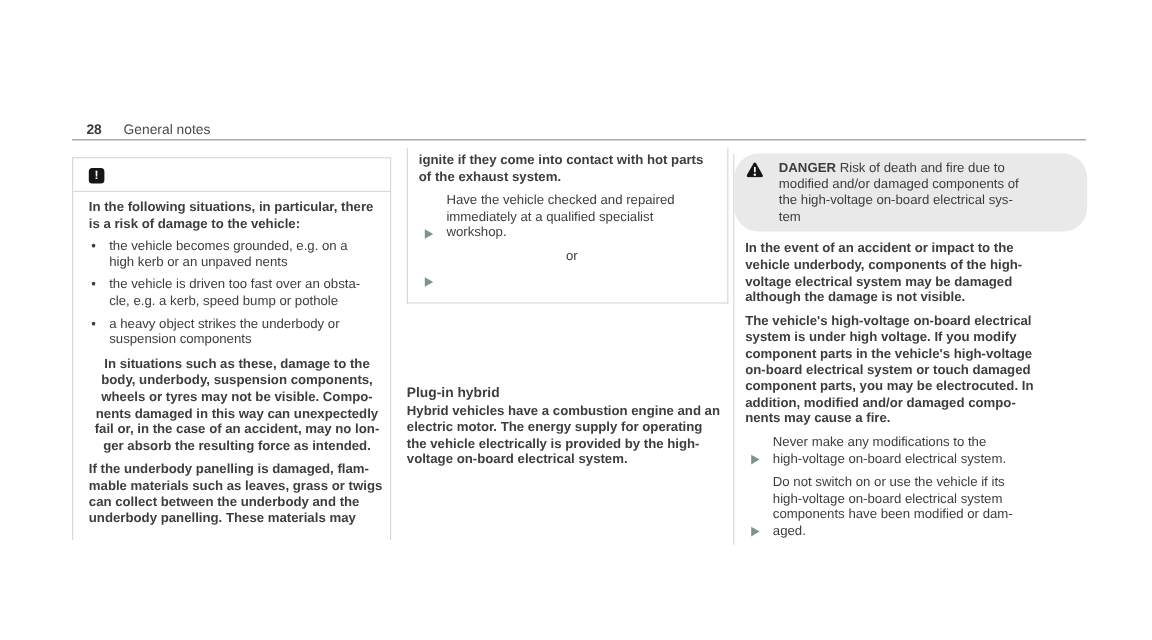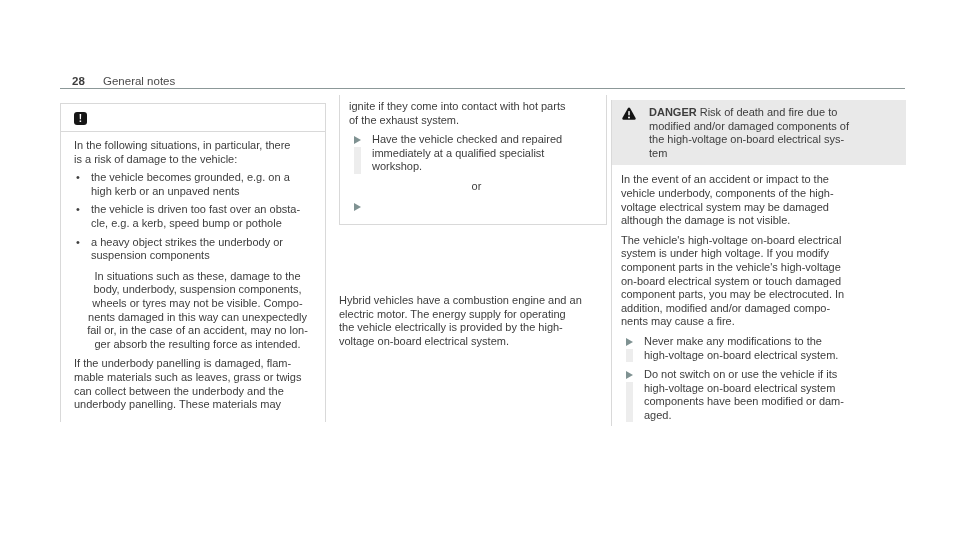--- a/index.html
+++ b/index.html
@@ -1,51 +1,51 @@
 <!DOCTYPE html>
 <html><head>
 <meta charset="utf-8">
 <style>
   html,body{margin:0;padding:0;background:#ffffff;}
   body{font-family:"Liberation Sans", sans-serif;color:#3d3d3d;}
   .page{position:relative;width:960px;height:461px;background:#ffffff;overflow:hidden;
-        font-size:11px;line-height:13.6px;}
+        font-size:11px;line-height:13.6px;margin-top:28px;}
   .pre{white-space:pre;}
 
   
   .hdr-num{position:absolute;left:72px;top:75px;font-weight:bold;font-size:11.5px;}
   .hdr-title{position:absolute;left:103px;top:75px;font-size:11.5px;color:#4a4a4a;}
   .hdr-rule{position:absolute;left:60px;top:88px;width:845px;height:0;border-top:1.5px solid #8c9898;}
 
   
   #col1{position:absolute;left:60px;top:103px;width:264px;border:1px solid #d9d9d9;border-bottom:none;background:#fff;}
   .note-head{display:flex;align-items:flex-start;padding:7px 6px 6px 13px;border-bottom:1px solid #d9d9d9;}
   .note-icon{flex:none;width:13px;height:13px;margin-top:1px;margin-right:13px;background:#161616;border-radius:3px;
              color:#ffffff;font-weight:bold;font-size:10px;line-height:13px;text-align:center;}
   .col-body{padding:7px 4px 10px 13px;}
-  .para{margin:0;}
+  .para{margin:0;font-weight:bold;}
   .para + .para{margin-top:6px;}
   .bullet-list{margin-top:5px;}
   .bullet-item{display:flex;margin-top:5px;}
   .bullet-dot{flex:none;width:15px;padding-left:2px;}
 
   
   #col2box{position:absolute;left:339px;top:95px;width:255px;border:1px solid #d9d9d9;border-top:none;
            padding:5px 2px 10px 9px;background:#fff;}
-  .instr{display:flex;margin-top:6px;margin-left:4px;}
+  .instr{display:flex;margin-top:6px;margin-left:4px;align-items:flex-end;}
   .instr-marker{flex:none;width:9px;margin-right:10px;display:flex;flex-direction:column;align-items:center;padding-top:3px;}
   .arrow-icon{width:0;height:0;border-left:7px solid #7f9292;border-top:4px solid transparent;border-bottom:4px solid transparent;}
   .instr-bar{width:7px;flex:1;background:#ededed;margin-top:3px;}
   .connector{margin-top:6px;text-align:center;}
   #col2section{position:absolute;left:339px;top:294px;width:262px;}
   .section-heading{font-weight:bold;font-size:11.5px;margin-bottom:1px;}
 
   
   #col3{position:absolute;left:611px;top:100px;width:294px;border-left:1px solid #d9d9d9;padding-bottom:4px;}
-  .danger-head{display:flex;align-items:flex-start;background:#e9e9e9;padding:6px 8px 5px 10px;}
+  .danger-head{display:flex;align-items:flex-start;background:#e9e9e9;padding:6px 8px 5px 10px;border-radius:20px;}
   .danger-icon{flex:none;margin-right:13px;margin-top:1px;}
   .danger-icon svg{display:block;}
   .danger-body{padding:8px 4px 0 9px;}
 
   .bold-lead{font-weight:bold;}
 
   
   .watermark{position:absolute;right:17px;top:494px;font-size:37px;line-height:30px;color:#8a8a8a;letter-spacing:0.5px;}
 </style>
 </head>
@@ -109,20 +109,21 @@
     <div class="pre connector">or</div>
     <div class="instr">
       <span class="instr-marker">
           <span class="arrow-icon"></span>
           <span class="instr-bar"></span>
         </span>
     </div>
   </div>
 
   <div id="col2section">
+    <div class="section-heading">Plug-in hybrid</div>
     <div class="pre para">Hybrid vehicles have a combustion engine and an
 electric motor. The energy supply for operating
 the vehicle electrically is provided by the high-
 voltage on-board electrical system.</div>
   </div>
 
   <div id="col3">
     <div class="danger-head">
       <span class="danger-icon">
           <svg width="14" height="13" viewBox="0 0 24 22">

